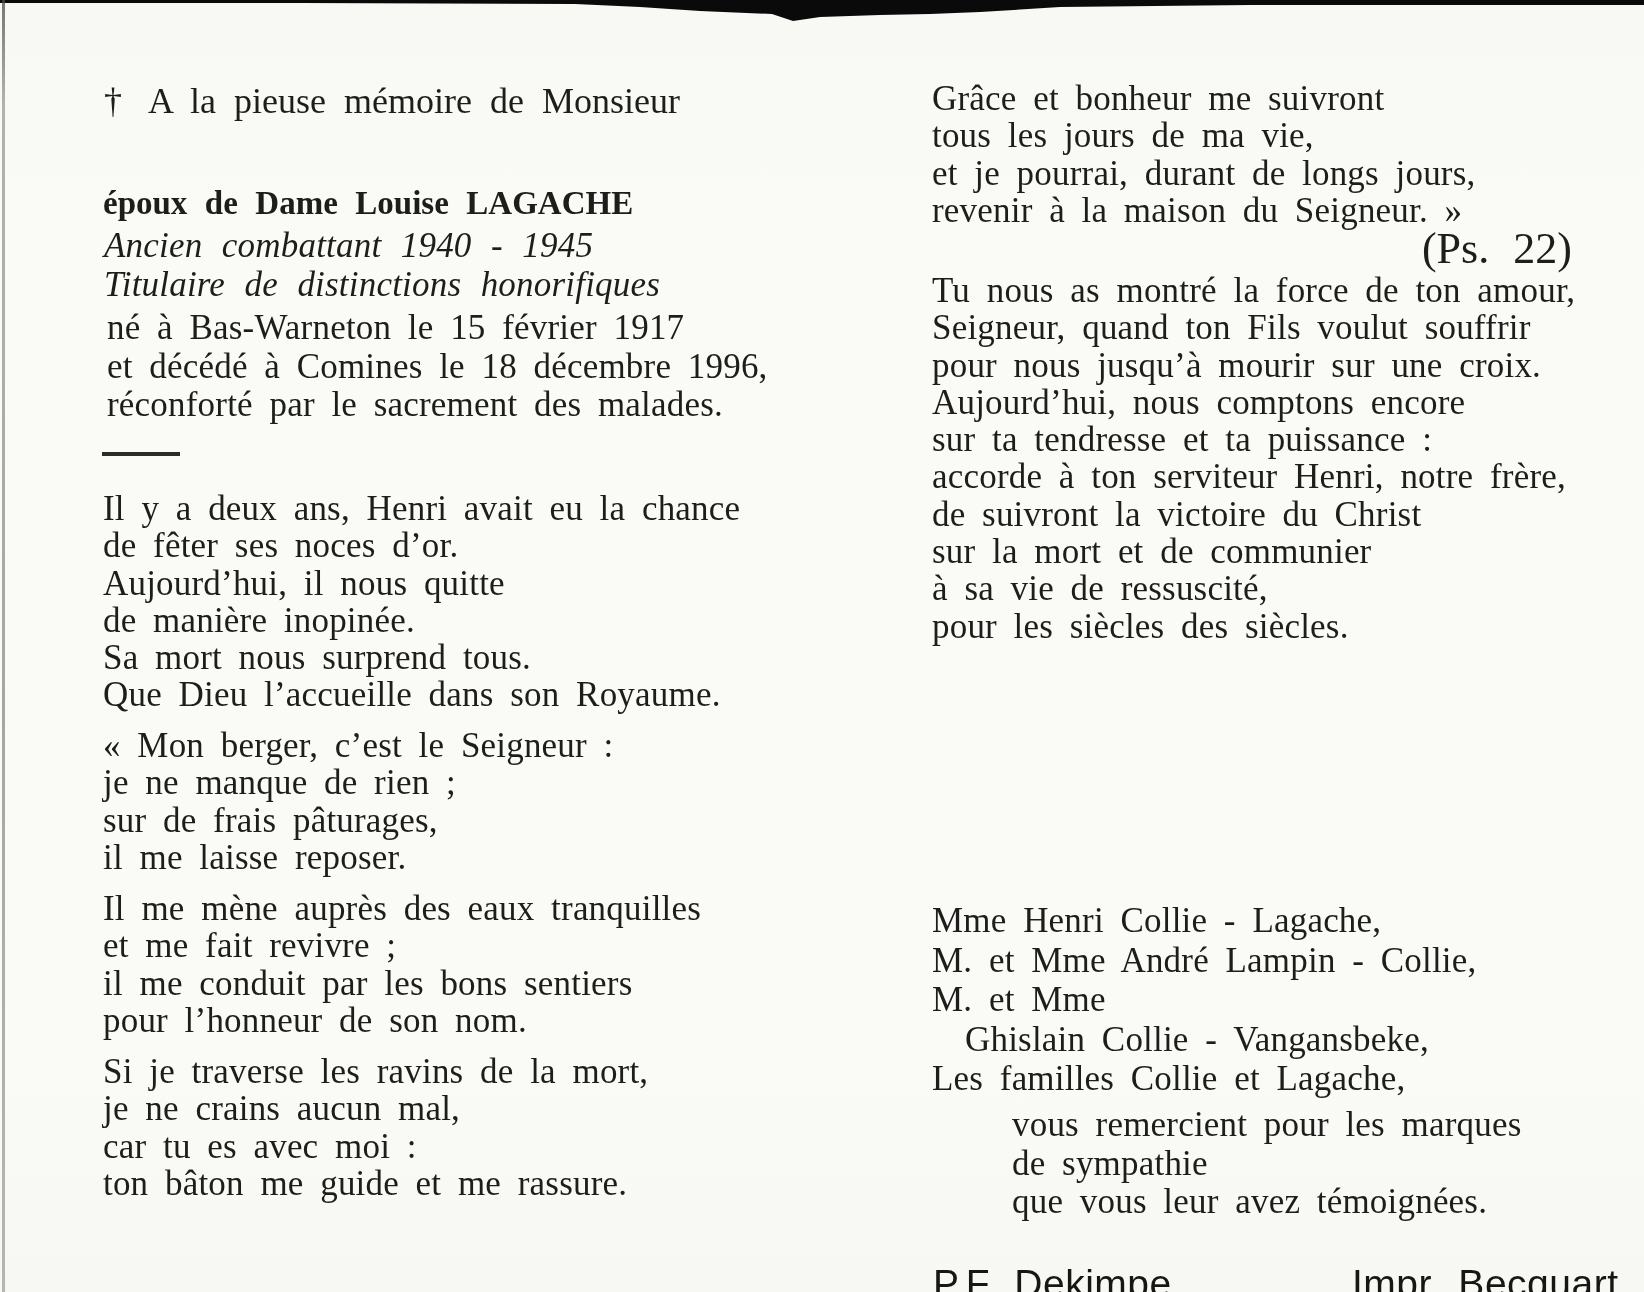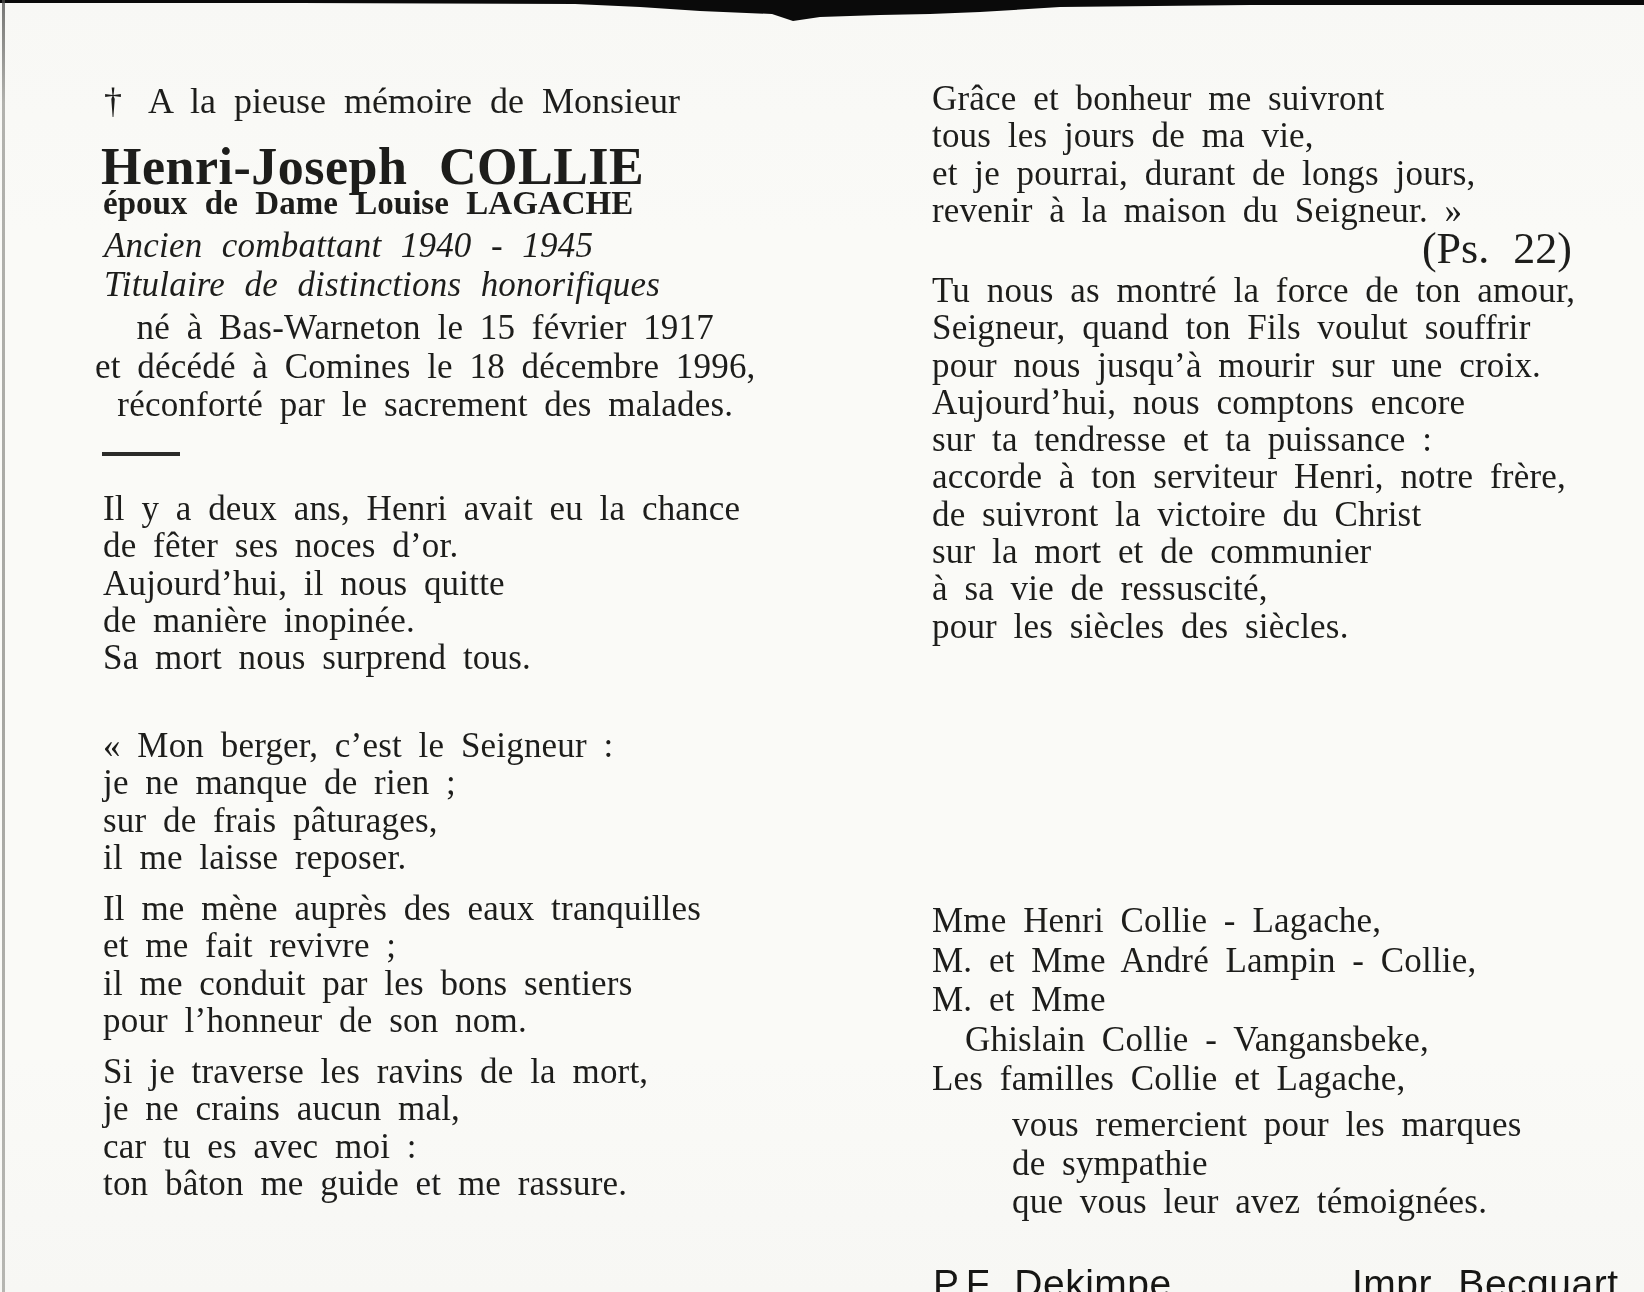--- a/index.html
+++ b/index.html
@@ -14,21 +14,21 @@
   }
   .abs{position:absolute;}
   .serif{font-size:35px; line-height:37.3px; word-spacing:0.22em; letter-spacing:0.2px;}
   .line{white-space:nowrap;}
   
   .dedication{left:104px; top:80px; font-size:36px; line-height:42px; display:flex; word-spacing:0.25em;}
   .dedication .cross{margin-right:26px;}
   .name{left:101px; top:138px; font-size:52px; line-height:58px; font-weight:bold; word-spacing:18px; letter-spacing:0.5px;}
   .spouse{left:103px; top:182px; font-size:33px; line-height:42px; font-weight:bold; word-spacing:0.28em;}
   .honors{left:104px; top:227px; font-style:italic; font-size:35px; line-height:38.5px; word-spacing:0.3em;}
-  .vitals{left:95px; top:309px; line-height:38.5px;text-align:center;}
+  .vitals{left:107px; top:309px; line-height:38.5px;}
   .rule{left:102px; top:452px; width:78px; height:4px; background:#2b2b29;}
   .p-memorial{left:103px; top:490px;}
   .p-psalm1{left:103px; top:727px;}
   .p-psalm2{left:103px; top:890px;}
   .p-psalm3{left:103px; top:1053px;}
   
   .p-psalm4{left:932px; top:80px;}
   .psref{left:932px; top:229px; width:640px; text-align:right; font-size:44px; line-height:40px; word-spacing:0.3em;}
   .p-prayer{left:932px; top:272px;}
   .family{left:932px; top:901px; line-height:39.5px;}
@@ -51,21 +51,20 @@
   <svg class="abs top-artifact" viewBox="0 0 1644 30" xmlns="http://www.w3.org/2000/svg" preserveAspectRatio="none">
     <path style="fill:var(--artifact,#0a0a0a)" d="M0,0 H1644 V5 L1250,5 L1060,7 L980,12 L930,14 L880,15 L820,17 L793,21 L772,14 L700,11 L640,7 L575,4 L300,3 L0,3 Z"></path>
   </svg>
   <div class="abs left-edge"></div>
 
   <div class="abs dedication">
     <span class="cross">†</span>
     <span>A la pieuse mémoire de Monsieur</span>
   </div>
 
-  <div class="abs name">Henri-Joseph COLLIE</div>
 
   <div class="abs spouse">époux de Dame Louise LAGACHE</div>
 
   <div class="abs serif honors">
       <div class="line">Ancien combattant 1940 - 1945</div>
       <div class="line">Titulaire de distinctions honorifiques</div>
     </div>
 
   <div class="abs serif vitals">
       <div class="line">né à Bas-Warneton le 15 février 1917</div>
@@ -74,20 +73,21 @@
     </div>
 
   <div class="abs rule"></div>
 
   <div class="abs serif p-memorial">
       <div class="line">Il y a deux ans, Henri avait eu la chance</div>
       <div class="line">de fêter ses noces d’or.</div>
       <div class="line">Aujourd’hui, il nous quitte</div>
       <div class="line">de manière inopinée.</div>
       <div class="line">Sa mort nous surprend tous.</div>
+      <div class="line">Que Dieu l’accueille dans son Royaume.</div>
     </div>
   <div class="abs serif p-psalm1">
       <div class="line">« Mon berger, c’est le Seigneur :</div>
       <div class="line">je ne manque de rien ;</div>
       <div class="line">sur de frais pâturages,</div>
       <div class="line">il me laisse reposer.</div>
     </div>
   <div class="abs serif p-psalm2">
       <div class="line">Il me mène auprès des eaux tranquilles</div>
       <div class="line">et me fait revivre ;</div>

